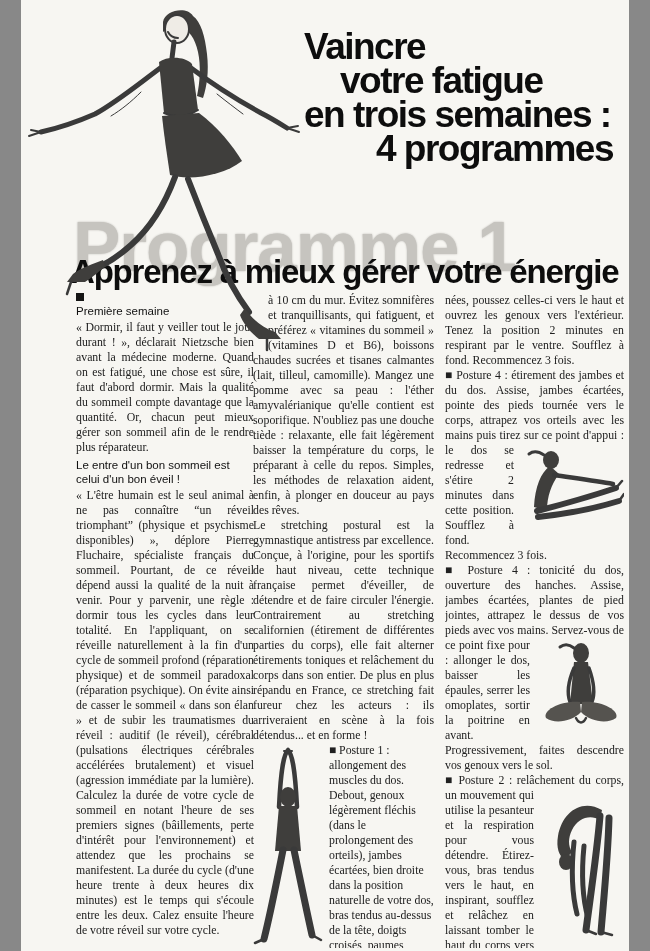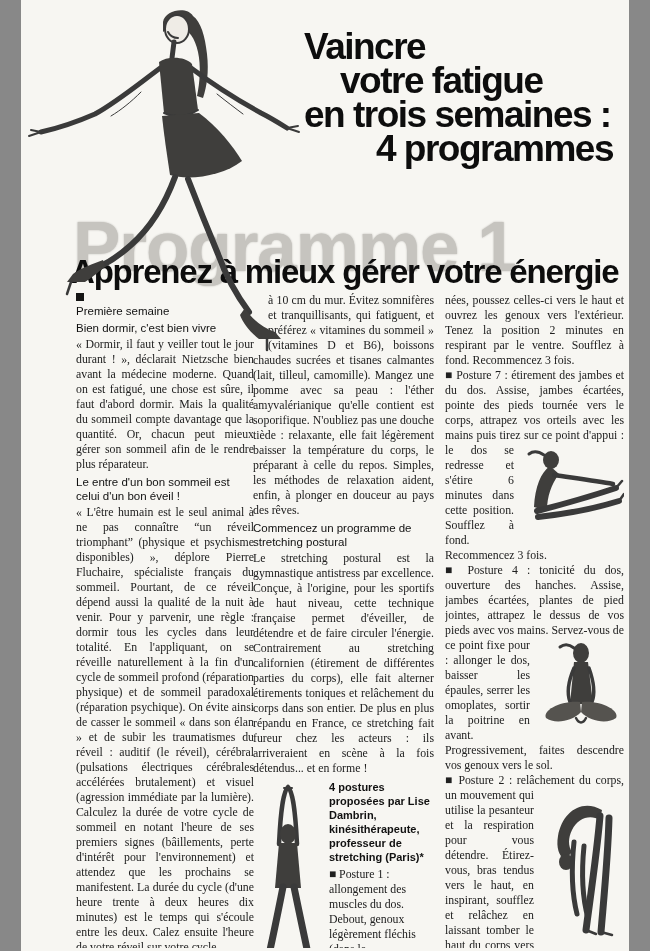--- a/index.html
+++ b/index.html
@@ -112,64 +112,61 @@
     <div class="title-line">en trois semaines :</div>
     <div class="title-line ind2">4 programmes</div>
   </div>
 
   <div class="program-label">Programme 1</div>
   <div class="headline">Apprenez à mieux gérer votre énergie</div>
 
   <div class="col" id="col1">
     <div class="section-marker"></div>
     <div class="subhead">Première semaine</div>
-    <div class="subhead">Bien dormir, c'est bien vivre</div>
     <p class="body-text">« Dormir, il faut y veiller tout le jour durant ! », déclarait Nietzsche bien avant la médecine moderne. Quand on est fatigué, une chose est sûre, il faut d'abord dormir. Mais la qualité du sommeil compte davantage que la quantité. Or, chacun peut mieux gérer son sommeil afin de le rendre plus réparateur.</p>
     <div class="subhead">Le entre d'un bon sommeil est celui d'un bon éveil !</div>
     <p class="body-text">« L'être humain est le seul animal à ne pas connaître “un réveil triomphant” (physique et psychisme disponibles) », déplore Pierre Fluchaire, spécialiste français du sommeil. Pourtant, de ce réveil dépend aussi la qualité de la nuit à venir. Pour y parvenir, une règle : dormir tous les cycles dans leur totalité. En l'appliquant, on se réveille naturellement à la fin d'un cycle de sommeil profond (réparation physique) et de sommeil paradoxal (réparation psychique). On évite ainsi de casser le sommeil « dans son élan » et de subir les traumatismes du réveil : auditif (le réveil), cérébral (pulsations électriques cérébrales accélérées brutalement) et visuel (agression immédiate par la lumière). Calculez la durée de votre cycle de sommeil en notant l'heure de ses premiers signes (bâillements, perte d'intérêt pour l'environnement) et attendez que les prochains se manifestent. La durée du cycle (d'une heure trente à deux heures dix minutes) est le temps qui s'écoule entre les deux. Calez ensuite l'heure de votre réveil sur votre cycle.</p>
 
   </div>
 
   <div class="col" id="col2">
     <p class="body-text">
       <span class="indent-spacer"></span><span>à 10 cm du mur. Évitez somnifères et tranquillisants, qui fatiguent, et préférez « vitamines du sommeil » (vitamines D et B6), boissons chaudes sucrées et tisanes calmantes (lait, tilleul, camomille). Mangez une pomme avec sa peau : l'éther amyvalérianique qu'elle contient est soporifique. N'oubliez pas une douche tiède : relaxante, elle fait légèrement baisser la température du corps, le préparant à celle du repos. Simples, les méthodes de relaxation aident, enfin, à plonger en douceur au pays des rêves.</span>
     </p>
-    <div class="subhead">Commencez un programme de stretching postural</div>
     <p class="body-text">Le stretching postural est la gymnastique antistress par excellence. Conçue, à l'origine, pour les sportifs de haut niveau, cette technique française permet d'éveiller, de détendre et de faire circuler l'énergie. Contrairement au stretching californien (étirement de différentes parties du corps), elle fait alterner étirements toniques et relâchement du corps dans son entier. De plus en plus répandu en France, ce stretching fait fureur chez les acteurs : ils arriveraient en scène à la fois détendus... et en forme !</p>
     <div>
 
       <svg class="fig fig-left" width="70" height="202" viewBox="0 0 70 202">
         <path class="sketch" stroke-width="4.5" d="M26,62 C28,22 31,9 35,5 C39,9 42,22 44,62"></path>
         <path class="sketch" stroke-width="2" d="M31,6 L39,6"></path>
         <ellipse class="inkfill" cx="35" cy="52" rx="8" ry="10"></ellipse>
         <path class="inkfill" d="M26,61 L44,61 L48,106 L22,106 Z"></path>
         <path class="sketch" stroke-width="7" d="M30,105 C24,135 18,166 11,194"></path>
         <path class="sketch" stroke-width="7" d="M41,105 C47,134 53,163 59,190"></path>
         <path class="sketch" stroke-width="2.5" d="M11,194 L2,198 M59,190 L68,195"></path>
       </svg>
-      <div class="intro-bold">4 postures proposées par Lise Dambrin, kinésithérapeute, professeur de stretching (Paris)*</div>
       <p class="body-text" style="text-align:left">■ Posture 1 : allongement des muscles du dos. Debout, genoux légèrement fléchis (dans le prolongement des orteils), jambes écartées, bien droite dans la position naturelle de votre dos, bras tendus au-dessus de la tête, doigts croisés, paumes retour-</p>
     </div>
   </div>
 
   <div class="col" id="col3">
     <p class="body-text">nées, poussez celles-ci vers le haut et ouvrez les genoux vers l'extérieur. Tenez la position 2 minutes en respirant par le ventre. Soufflez à fond. Recommencez 3 fois.</p>
     <p class="body-text">
-      <span>■ Posture 7 : étirement des jambes et du dos. Assise, jambes écartées, pointe des pieds tournée vers le corps, attrapez vos orteils avec les mains puis tirez sur ce point d'appui :</span>
+      <span>■ Posture 4 : étirement des jambes et du dos. Assise, jambes écartées, pointe des pieds tournée vers le corps, attrapez vos orteils avec les mains puis tirez sur ce point d'appui :</span>
       
       <svg class="fig fig-right" width="104" height="88" viewBox="0 0 104 88">
         <path class="inkfill" d="M14,62 C15,42 21,27 30,21 L39,29 C31,40 27,52 27,66 Z"></path>
         <ellipse class="inkfill" cx="31" cy="15" rx="8" ry="9"></ellipse>
         <path class="sketch" stroke-width="3" d="M24,10 C18,6 13,6 9,9"></path>
         <path class="sketch" stroke-width="4.5" d="M34,30 C54,33 76,36 93,39"></path>
         <path class="sketch" stroke-width="6" d="M17,66 C44,59 72,51 96,43"></path>
         <path class="sketch" stroke-width="6" d="M18,72 C46,69 76,63 99,56"></path>
         <path class="sketch" stroke-width="2.5" d="M96,43 L102,36 M99,56 L104,49"></path>
       </svg>
-      <span>le dos se redresse et s'étire 6 minutes dans cette position. Soufflez à fond. Recommencez 3 fois.</span>
+      <span>le dos se redresse et s'étire 2 minutes dans cette position. Soufflez à fond. Recommencez 3 fois.</span>
     </p>
     <p class="body-text">
       <span>■ Posture 4 : tonicité du dos, ouverture des hanches. Assise, jambes écartées, plantes de pied jointes, attrapez le dessus de vos pieds avec vos mains. Servez-vous de ce point</span>
       
       <svg class="fig fig-right" width="88" height="92" viewBox="0 0 88 92">
         <ellipse class="inkfill" cx="45" cy="13" rx="8" ry="10"></ellipse>
         <path class="sketch" stroke-width="3" d="M38,8 C33,4 28,4 24,7"></path>
         <path class="inkfill" d="M38,22 L52,22 L57,64 L34,64 Z"></path>
         <path class="sketch" stroke-width="3.5" d="M38,28 C32,42 31,54 34,62 M53,28 C58,42 59,54 56,62"></path>
         <path class="inkfill2" d="M44,62 C26,60 6,70 10,78 C18,84 36,82 45,72 Z"></path>

